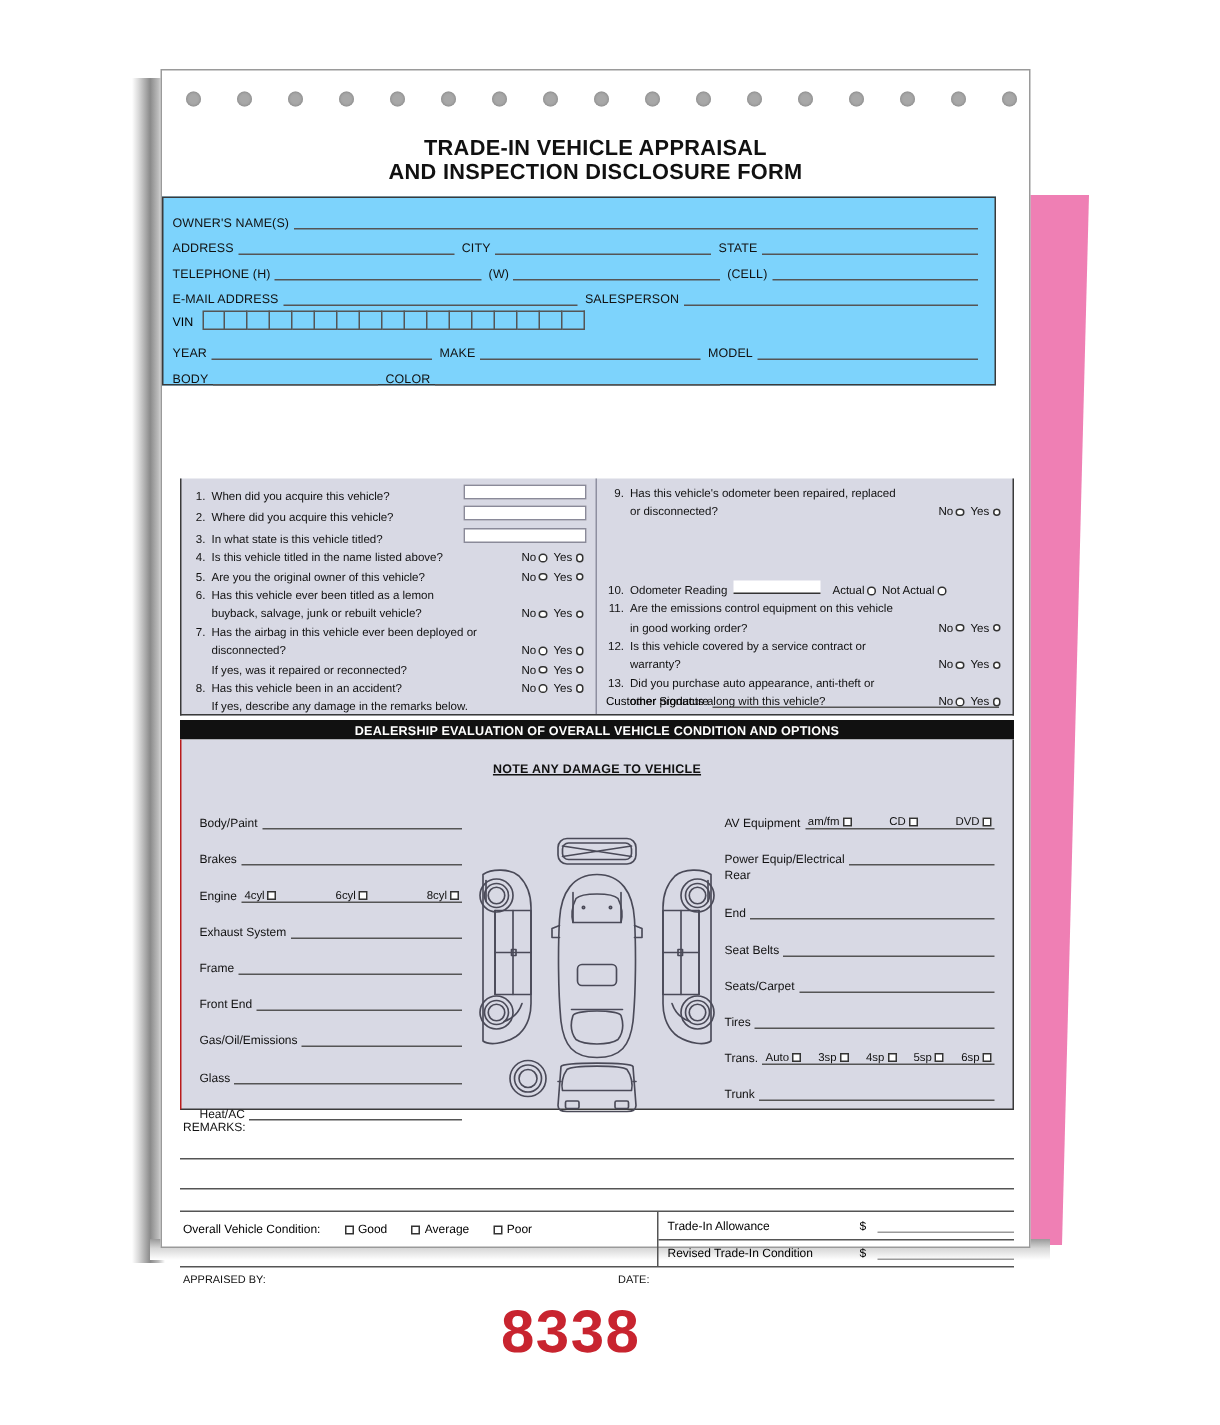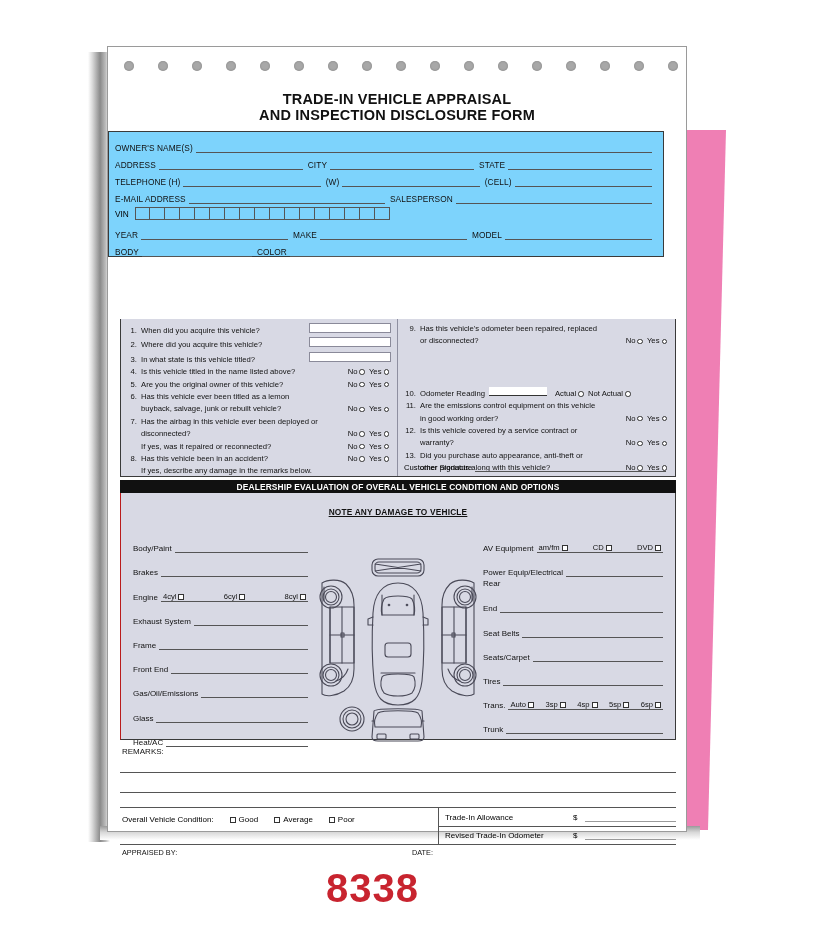--- a/index.html
+++ b/index.html
@@ -158,21 +158,21 @@
   .appraised-row {
     position:absolute; left:12px; top:797px; width:556px; height:16px;
     border-top:1px solid #555; font-size:7.3px; color:#111;
     display:flex; align-items:center;
   }
   .appraised-row .ap { padding-left:2px; }
   .appraised-row .dt { position:absolute; left:268px;margin-left:24px; }
 
   
   .prodnum {
-    position:absolute; left:0; top:866px; width:745px; text-align:center;
+    position:absolute; left:8px; top:866px; width:745px; text-align:center;
     font-size:40px; font-weight:bold; color:#c8242f;
     font-family:"Liberation Sans", sans-serif; letter-spacing:1px;
   }
 </style>
 </head>
 <body>
 
 <div id="stack">
 
   <div class="sheet sheet-white2"></div>
@@ -577,21 +577,21 @@
       </div>
 
       <div class="money-box">
         <div class="money-row">
           <span class="m-lbl">Trade-In Allowance</span>
           <span class="m-dollar">$</span>
           <span class="m-line"></span>
         </div>
         <div class="money-div"></div>
         <div class="money-row">
-          <span class="m-lbl">Revised Trade-In Odometer</span>
+          <span class="m-lbl">Revised Trade-In Condition</span>
           <span class="m-dollar">$</span>
           <span class="m-line"></span>
         </div>
       </div>
     </div>
 
     <div class="appraised-row">
       <span class="ap">APPRAISED BY:</span>
       <span class="dt">DATE:</span>
     </div>

